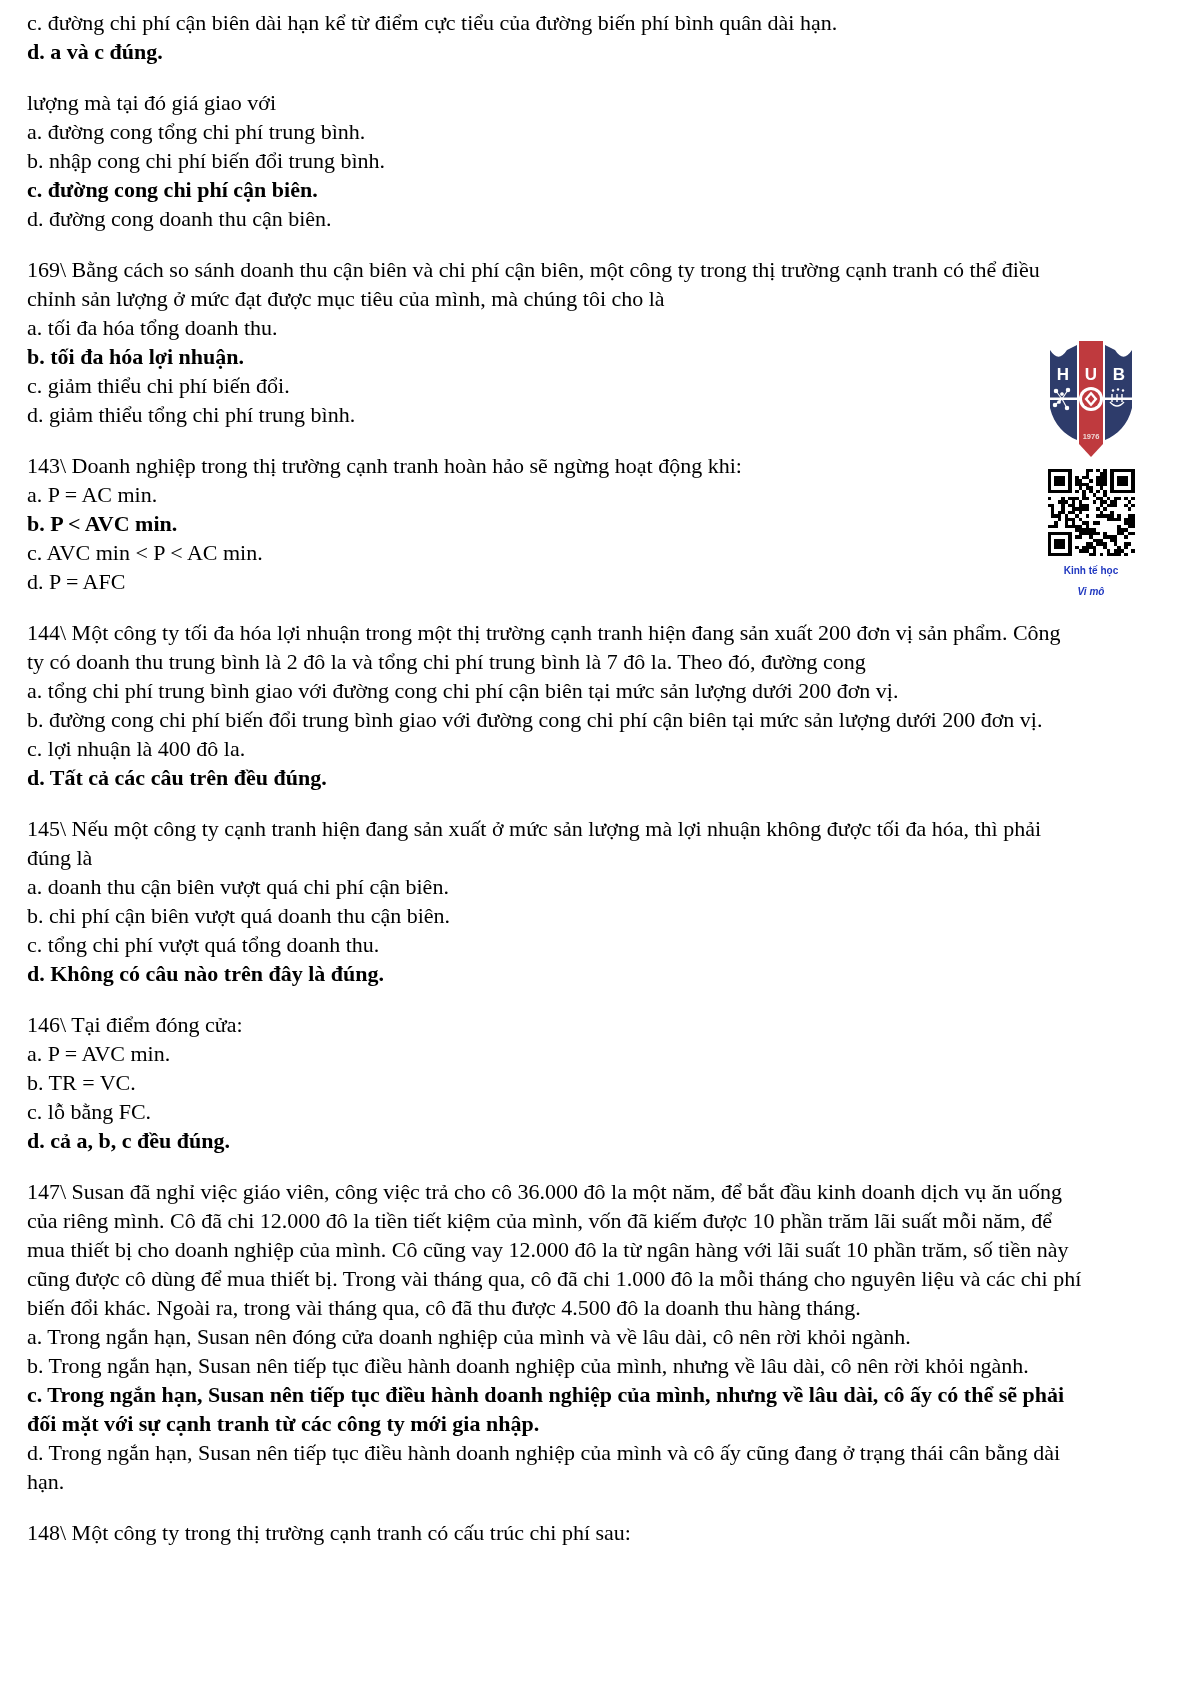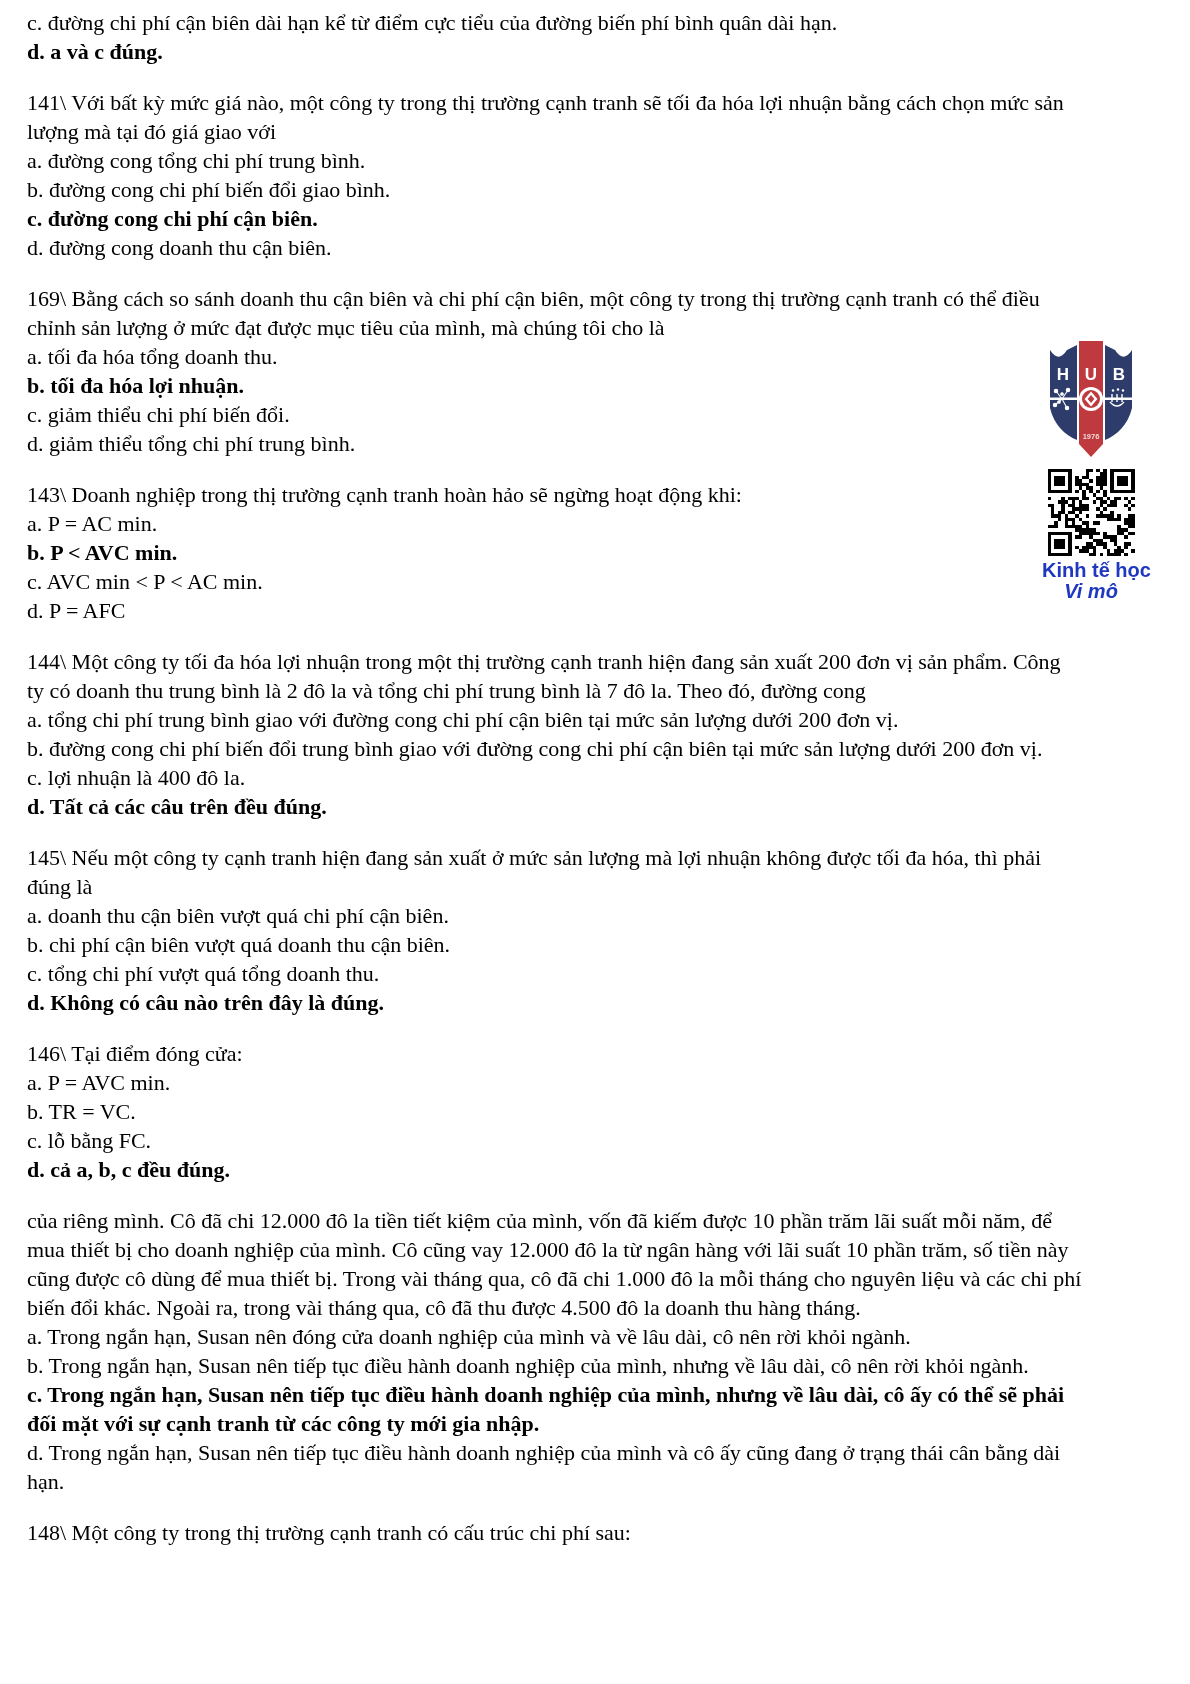--- a/index.html
+++ b/index.html
@@ -28,41 +28,40 @@
     left: 1042px; top: 336px;
     width: 98px;
     text-align: center;
   }
   .logo-svg { display: block; margin: 0 auto; }
   .qr-svg { display: block; margin: 7px auto 0 auto; }
   .caption {
     font-family: "Liberation Sans", sans-serif;
     font-weight: bold;
     color: #2038c0;
-    font-size: 20px;
+    font-size: 10px;
     line-height: 21px;
     margin-top: 4px;
     white-space: nowrap;
   }
 </style>
 </head>
 <body>
 
 <div class="page-root">
 
   <div id="doc">
       <div class="block">
         <div class="line">c. đường chi phí cận biên dài hạn kể từ điểm cực tiểu của đường biến phí bình quân dài hạn.</div>
         <div class="line bold">d. a và c đúng.</div>
       </div>
       <div class="block">
-        <div class="line">141\ Với bất kỳ mức giá nào, một công ty trong thị trường cạnh tranh sẽ tối đa hóa lợi nhuận bằng cách chọn mức sản</div>
         <div class="line">lượng mà tại đó giá giao với</div>
         <div class="line">a. đường cong tổng chi phí trung bình.</div>
-        <div class="line">b. đường cong chi phí biến đổi giao bình.</div>
+        <div class="line">b. nhập cong chi phí biến đổi trung bình.</div>
         <div class="line bold">c. đường cong chi phí cận biên.</div>
         <div class="line">d. đường cong doanh thu cận biên.</div>
       </div>
       <div class="block">
         <div class="line">169\ Bằng cách so sánh doanh thu cận biên và chi phí cận biên, một công ty trong thị trường cạnh tranh có thể điều</div>
         <div class="line">chỉnh sản lượng ở mức đạt được mục tiêu của mình, mà chúng tôi cho là</div>
         <div class="line">a. tối đa hóa tổng doanh thu.</div>
         <div class="line bold">b. tối đa hóa lợi nhuận.</div>
         <div class="line">c. giảm thiểu chi phí biến đổi.</div>
         <div class="line">d. giảm thiểu tổng chi phí trung bình.</div>
@@ -91,20 +90,21 @@
         <div class="line bold">d. Không có câu nào trên đây là đúng.</div>
       </div>
       <div class="block">
         <div class="line">146\ Tại điểm đóng cửa:</div>
         <div class="line">a. P = AVC min.</div>
         <div class="line">b. TR = VC.</div>
         <div class="line">c. lỗ bằng FC.</div>
         <div class="line bold">d. cả a, b, c đều đúng.</div>
       </div>
       <div class="block">
+        <div class="line">147\ Susan đã nghỉ việc giáo viên, công việc trả cho cô 36.000 đô la một năm, để bắt đầu kinh doanh dịch vụ ăn uống</div>
         <div class="line">của riêng mình. Cô đã chi 12.000 đô la tiền tiết kiệm của mình, vốn đã kiếm được 10 phần trăm lãi suất mỗi năm, để</div>
         <div class="line">mua thiết bị cho doanh nghiệp của mình. Cô cũng vay 12.000 đô la từ ngân hàng với lãi suất 10 phần trăm, số tiền này</div>
         <div class="line">cũng được cô dùng để mua thiết bị. Trong vài tháng qua, cô đã chi 1.000 đô la mỗi tháng cho nguyên liệu và các chi phí</div>
         <div class="line">biến đổi khác. Ngoài ra, trong vài tháng qua, cô đã thu được 4.500 đô la doanh thu hàng tháng.</div>
         <div class="line">a. Trong ngắn hạn, Susan nên đóng cửa doanh nghiệp của mình và về lâu dài, cô nên rời khỏi ngành.</div>
         <div class="line">b. Trong ngắn hạn, Susan nên tiếp tục điều hành doanh nghiệp của mình, nhưng về lâu dài, cô nên rời khỏi ngành.</div>
         <div class="line bold">c. Trong ngắn hạn, Susan nên tiếp tục điều hành doanh nghiệp của mình, nhưng về lâu dài, cô ấy có thể sẽ phải</div>
         <div class="line bold">đối mặt với sự cạnh tranh từ các công ty mới gia nhập.</div>
         <div class="line">d. Trong ngắn hạn, Susan nên tiếp tục điều hành doanh nghiệp của mình và cô ấy cũng đang ở trạng thái cân bằng dài</div>
         <div class="line">hạn.</div>

